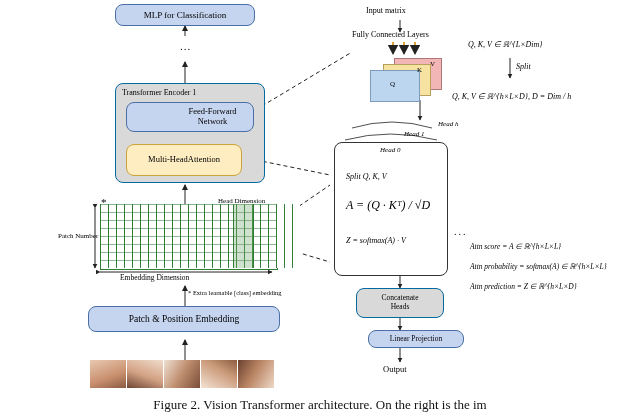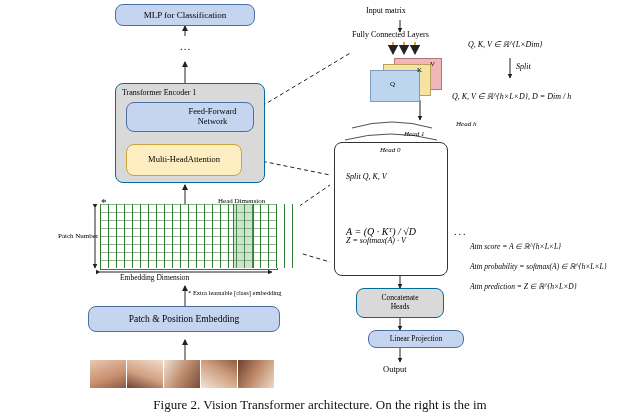--- a/index.html
+++ b/index.html
@@ -163,28 +163,28 @@
     <div style="position:absolute;left:2px;top:12px;width:48px;height:30px;background:#bcd6ef;border:1px solid #7d9cbd;"></div>
     <div class="lbl" style="left:62px;top:2px;font-size:7px;">V</div>
     <div class="lbl" style="left:49px;top:8px;font-size:7px;">K</div>
     <div class="lbl" style="left:22px;top:22px;font-size:7px;">Q</div>
   </div>
 
   <div class="lbl math" style="left:468px;top:40px;font-size:8px;">Q, K, V ∈ ℝ^{L×Dim}</div>
   <div class="lbl math" style="left:516px;top:62px;font-size:8px;">Split</div>
   <div class="lbl math" style="left:452px;top:92px;font-size:8px;">Q, K, V ∈ ℝ^{h×L×D}, D = Dim / h</div>
 
-  <div class="lbl math" style="left:456px;top:120px;font-size:7px;">Head h</div>
+  <div class="lbl math" style="left:438px;top:120px;font-size:7px;">Head h</div>
   <div class="lbl math" style="left:404px;top:130px;font-size:7px;">Head 1</div>
 
   <div class="node rounded white" style="left:334px;top:142px;width:114px;height:134px;background:#fff;border:1px solid #333;"></div>
   <div class="lbl math" style="left:380px;top:146px;font-size:7px;">Head 0</div>
 
   <div class="lbl math" style="left:346px;top:172px;font-size:8px;">Split   Q, K, V</div>
-  <div class="lbl math" style="left:346px;top:198px;font-size:10px;margin-top:28px;">A = (Q · Kᵀ) / √D</div>
+  <div class="lbl math" style="left:346px;top:198px;font-size:12px;">A = (Q · Kᵀ) / √D</div>
   <div class="lbl math" style="left:346px;top:236px;font-size:8px;">Z = softmax(A) · V</div>
 
   <div class="lbl" style="left:454px;top:226px;font-size:10px;letter-spacing:2px;">...</div>
 
   <div class="lbl math" style="left:470px;top:242px;font-size:7.5px;">Attn score = A ∈ ℝ^{h×L×L}</div>
   <div class="lbl math" style="left:470px;top:262px;font-size:7.5px;">Attn probability = softmax(A) ∈ ℝ^{h×L×L}</div>
   <div class="lbl math" style="left:470px;top:282px;font-size:7.5px;">Attn prediction = Z ∈ ℝ^{h×L×D}</div>
 
   <div class="node rounded gray" style="left:356px;top:288px;width:88px;height:30px;font-size:7.5px;flex-direction:column;">
     <span>Concatenate</span>

